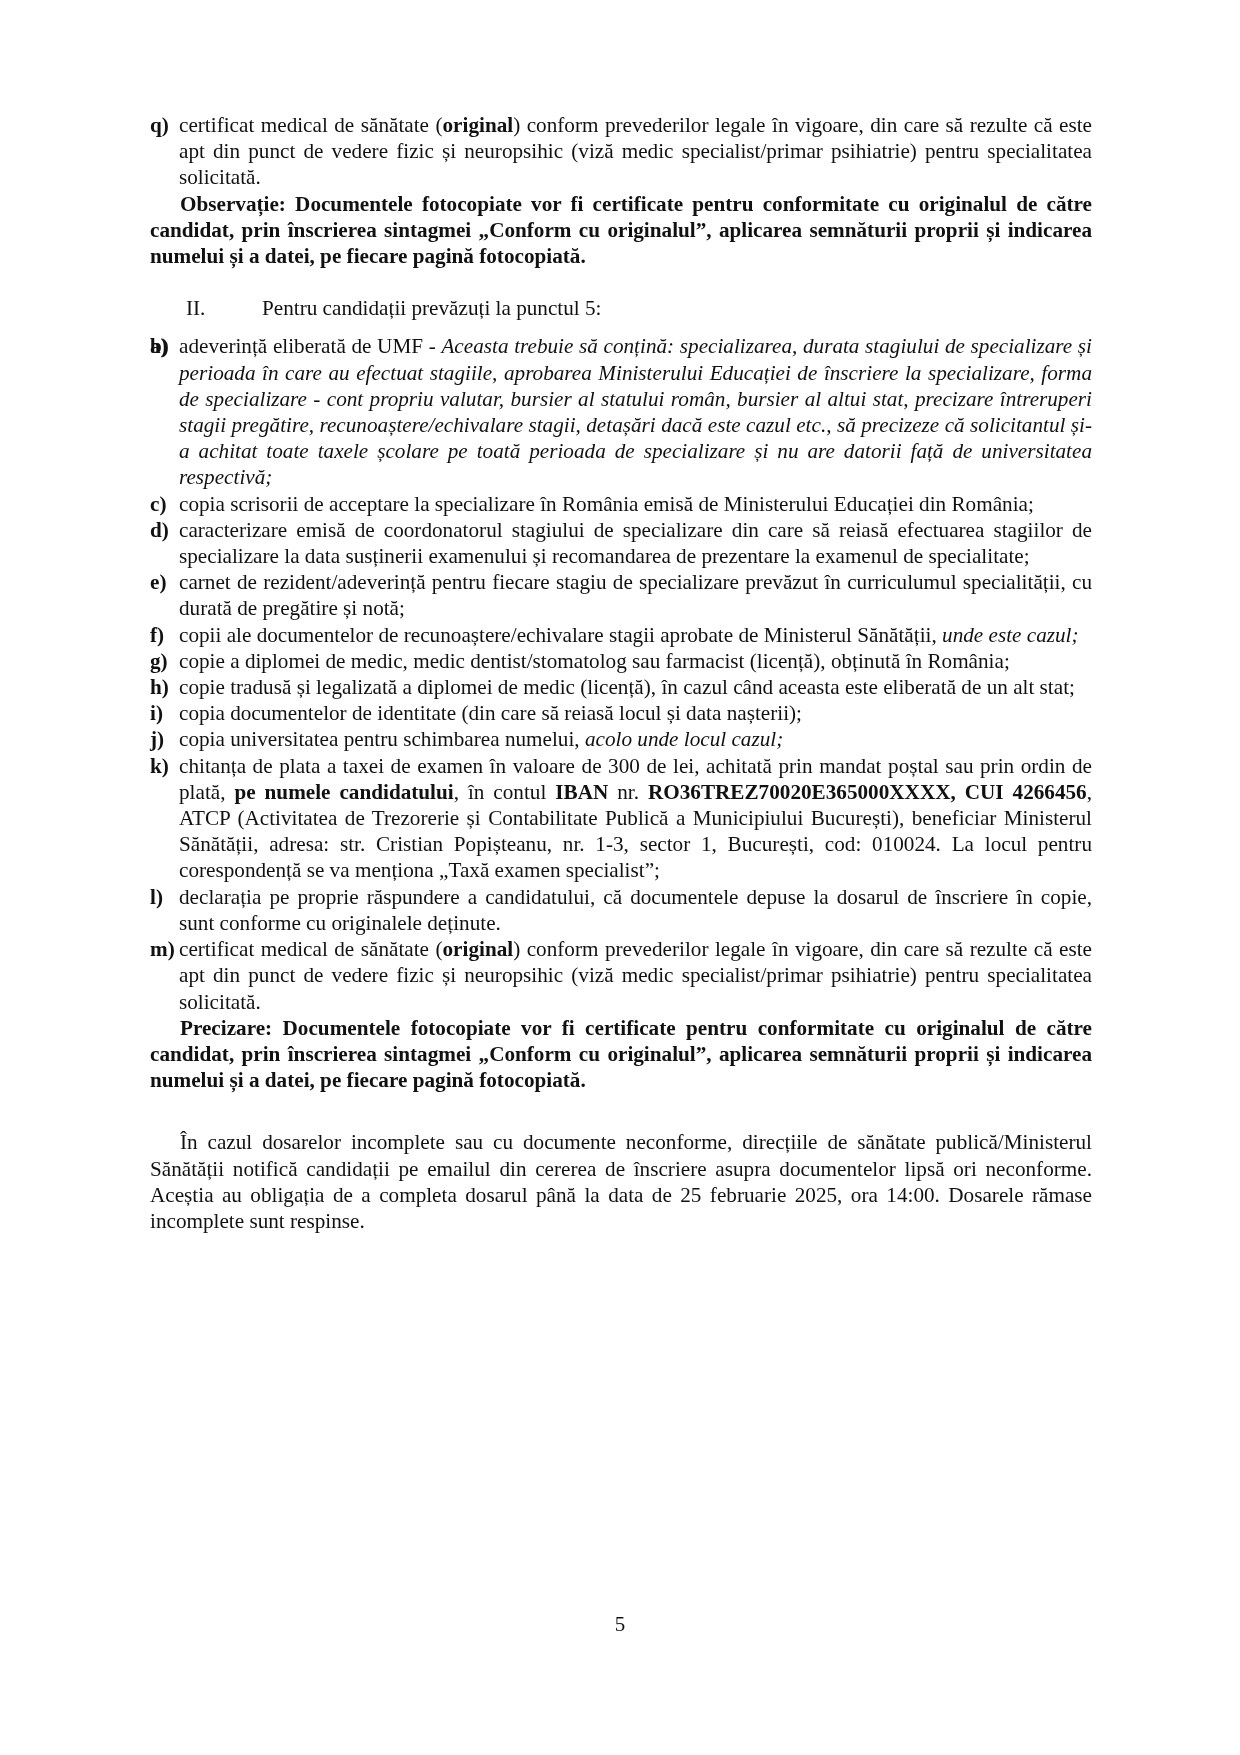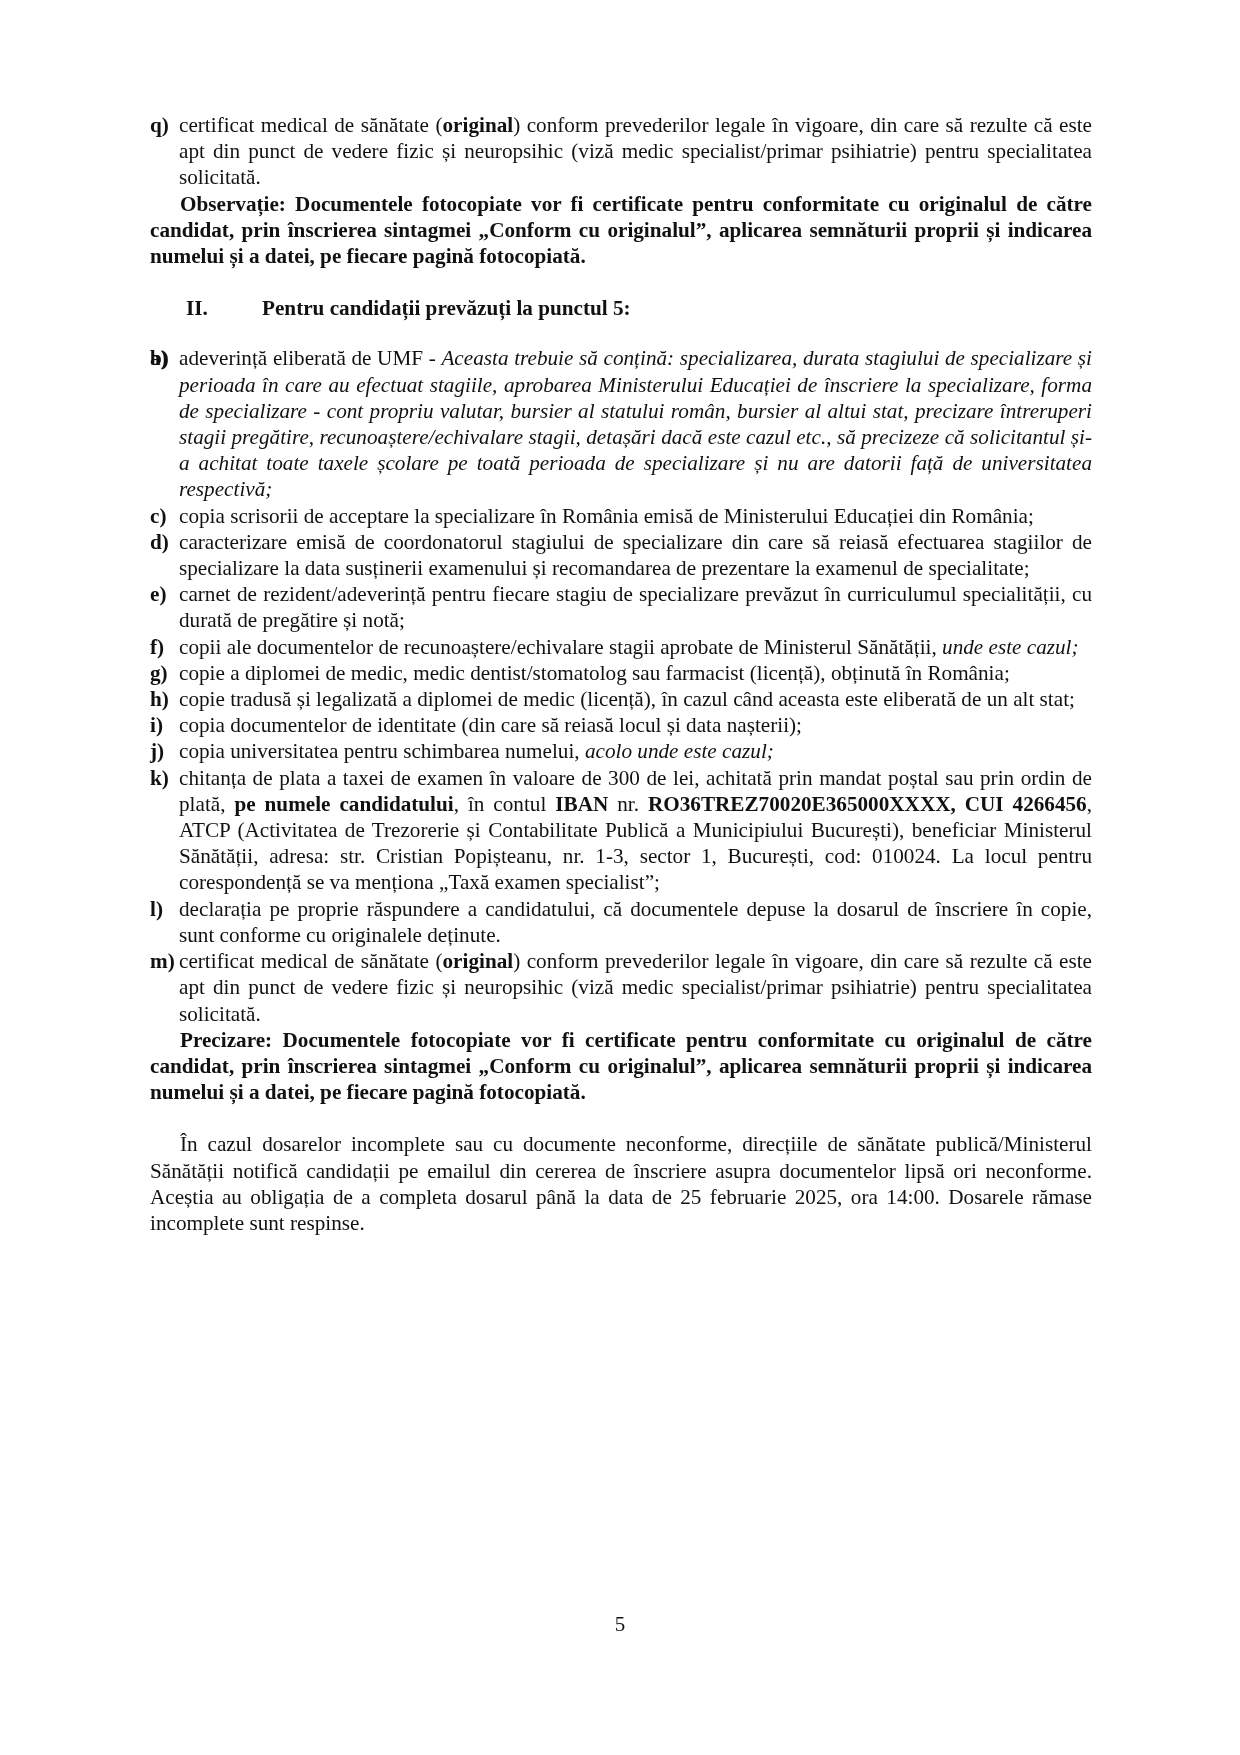--- a/index.html
+++ b/index.html
@@ -8,23 +8,23 @@
       font-family: "Liberation Serif", "DejaVu Serif", serif;
       color: #111111;
     }
     .page {
       position: absolute; left: 150px; top: 112px; width: 942px;
       font-size: 21.2px; line-height: 26.2px;
     }
     .item { position: relative; padding-left: 29px; text-align: justify; }
     .item .mark { position: absolute; left: 0; top: 0; font-weight: bold; }
     .note { text-align: justify; font-weight: bold; text-indent: 30px; }
-    .heading { font-weight: bold; margin-top: 26px; margin-bottom: 24px; padding-left: 36px; }
+    .heading { font-weight: normal; margin-top: 26px; margin-bottom: 12px; padding-left: 36px; }
     .heading .num { display: inline-block; width: 76px; }
-    .para { text-align: justify; text-indent: 30px; margin-top: 26px; }
+    .para { text-align: justify; text-indent: 30px; margin-top: 36px; }
     b { font-weight: bold; }
     i { }
     .page-number {
       position: absolute; left: 0; width: 1240px; top: 1612px; text-align: center;
       font-size: 21px;
     }
   </style>
 </head>
 <body>
 
@@ -70,21 +70,21 @@
   <div class="item">
     <span class="mark">h)</span>
     <span>copie tradusă și legalizată a diplomei de medic (licență), în cazul când aceasta este eliberată de un alt stat;</span>
   </div>
   <div class="item">
     <span class="mark">i)</span>
     <span>copia documentelor de identitate (din care să reiasă locul și data nașterii);</span>
   </div>
   <div class="item">
     <span class="mark">j)</span>
-    <span>copia universitatea pentru schimbarea numelui, </span><i>acolo unde este cazul;</i>
+    <span>copia universitatea pentru schimbarea numelui, </span><i>acolo unde locul cazul;</i>
   </div>
   <div class="item">
     <span class="mark">k)</span>
     <span>chitanța de plata a taxei de examen în valoare de 300 de lei, achitată prin mandat poștal sau prin ordin de plată, </span><b>pe numele candidatului</b><span>, în contul </span><b>IBAN</b><span> nr. </span><b>RO36TREZ70020E365000XXXX, CUI 4266456</b><span>, ATCP (Activitatea de Trezorerie și Contabilitate Publică a Municipiului București), beneficiar Ministerul Sănătății, adresa: str. Cristian Popișteanu, nr. 1-3, sector 1, București, cod: 010024. La locul pentru corespondență se va menționa „Taxă examen specialist”;</span>
   </div>
   <div class="item">
     <span class="mark">l)</span>
     <span>declarația pe proprie răspundere a candidatului, că documentele depuse la dosarul de înscriere în copie, sunt conforme cu originalele deținute.</span>
   </div>
   <div class="item">

